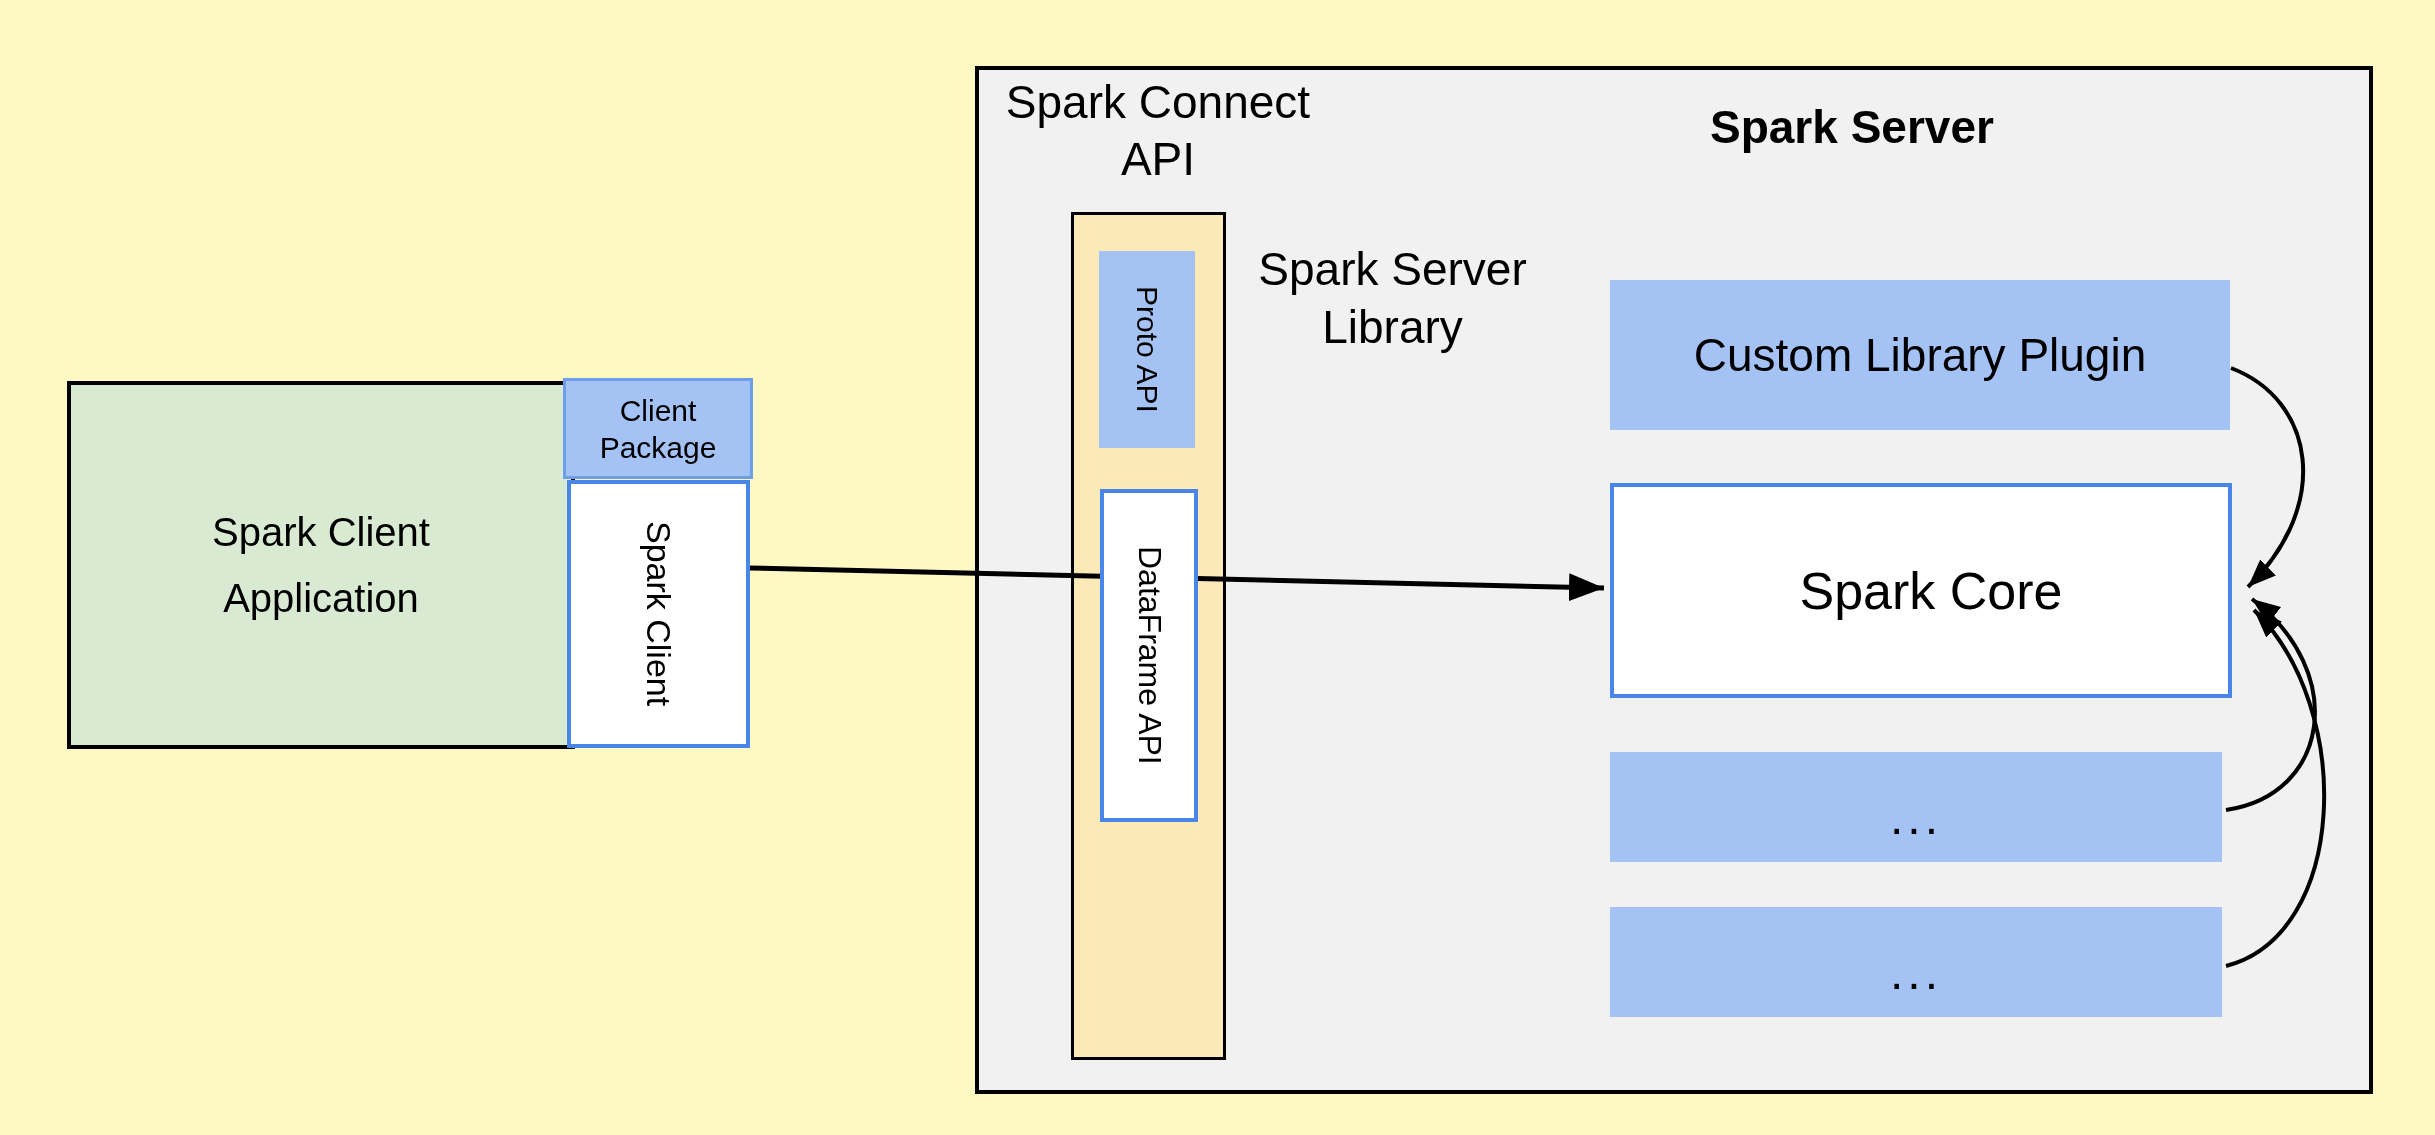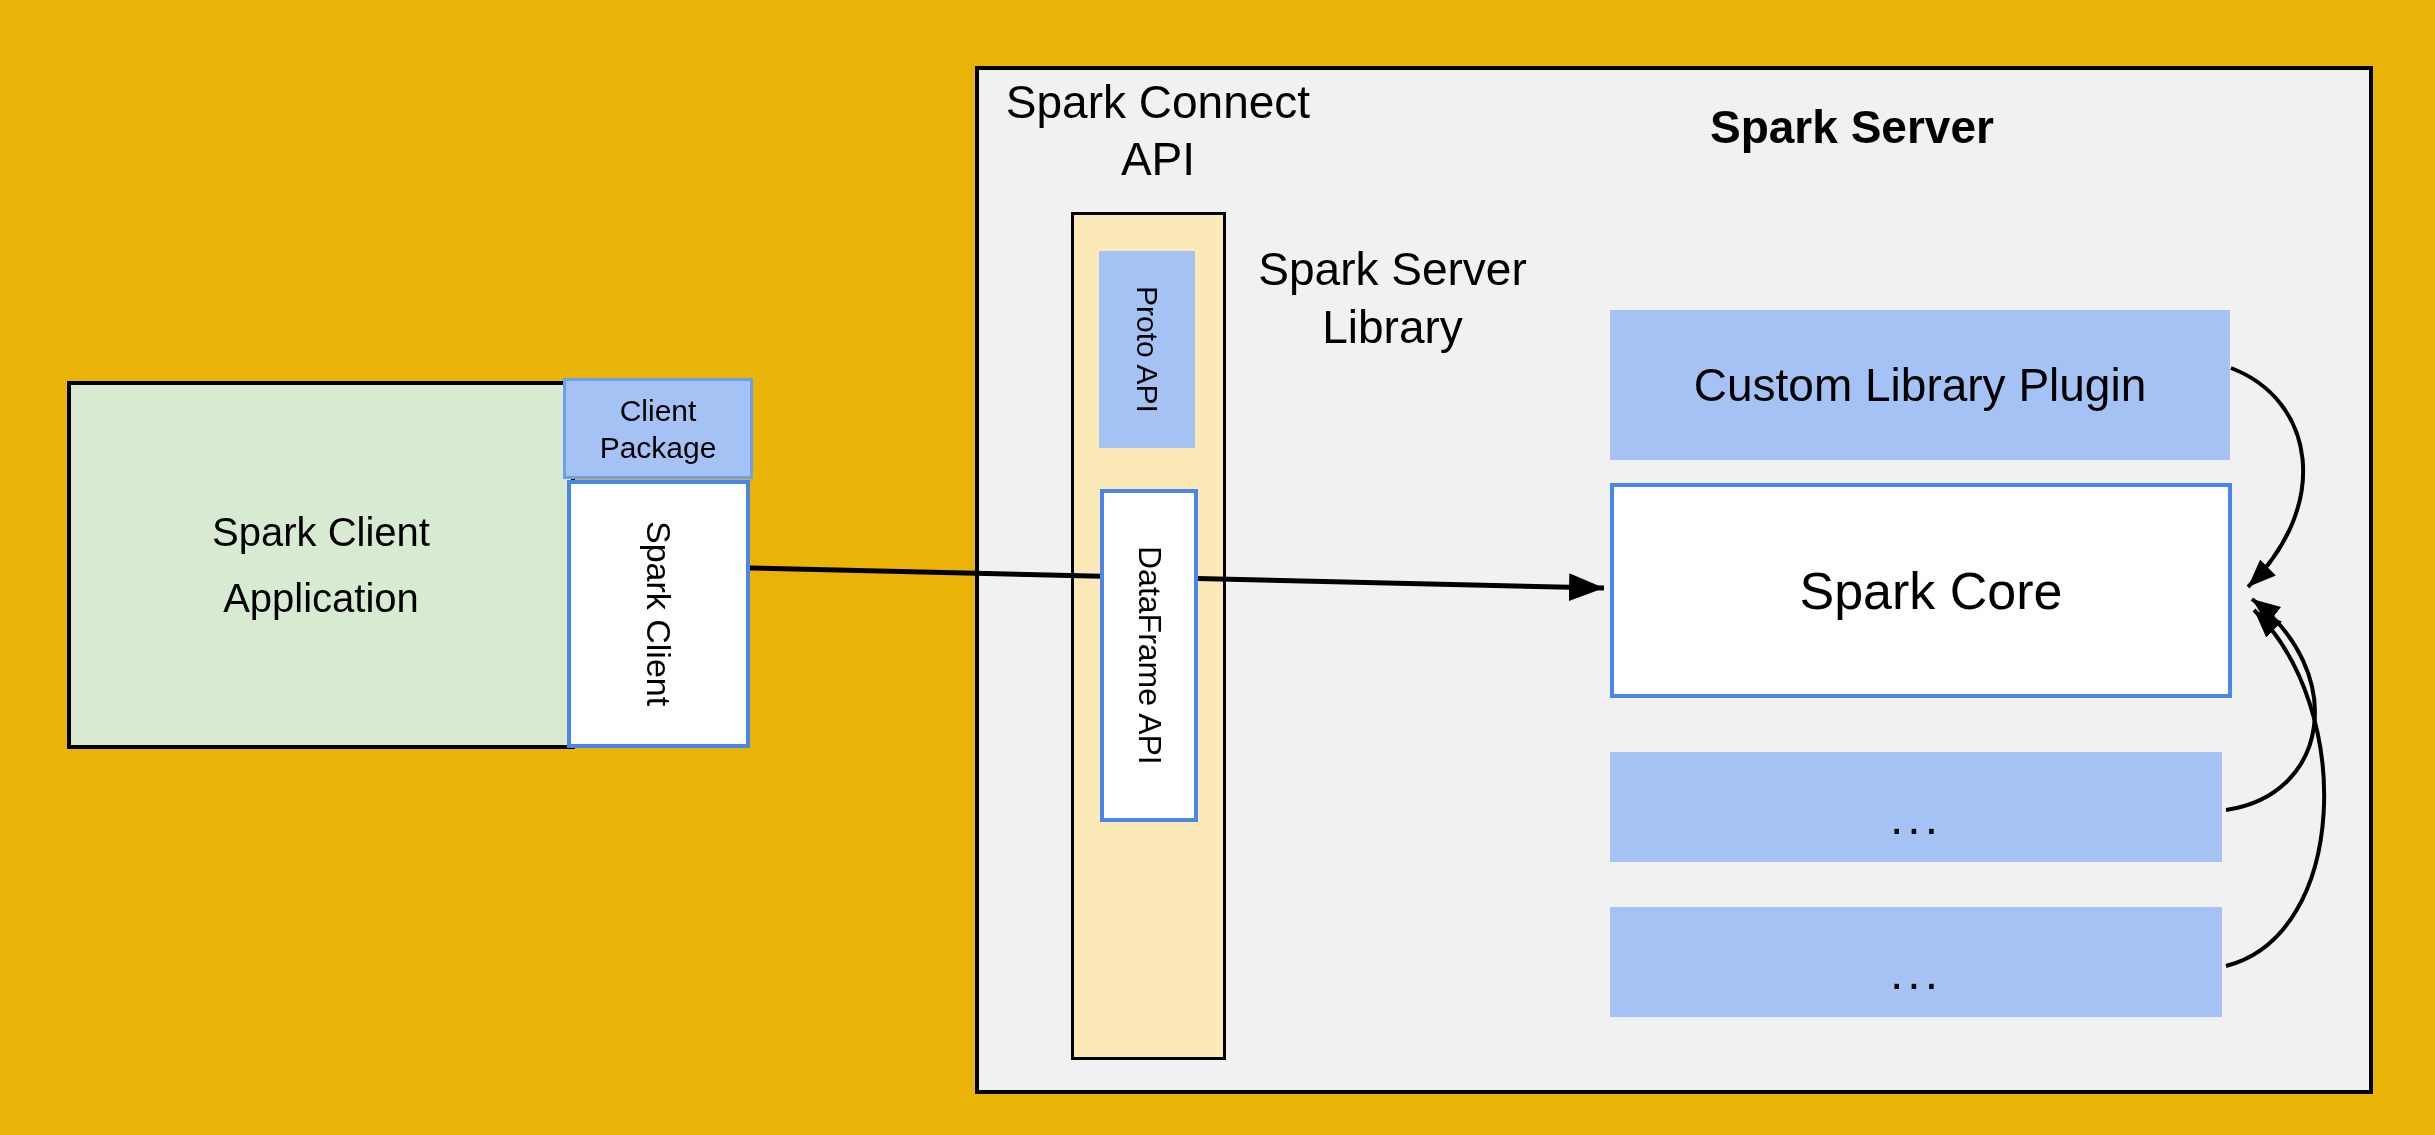--- a/index.html
+++ b/index.html
@@ -9,21 +9,21 @@
     width: 2435px;
     height: 1135px;
     overflow: hidden;
     font-family: "Liberation Sans", sans-serif;
     color: #000;
   }
   .canvas {
     position: relative;
     width: 2435px;
     height: 1135px;
-    background: #eab308;
+    background: #fef9c3;
   }
   .box {
     position: absolute;
     box-sizing: border-box;
   }
   .centered {
     display: flex;
     align-items: center;
     justify-content: center;
     text-align: center;
@@ -72,21 +72,20 @@
     background: #ffffff;
     border: 4px solid #4a86e8;
     z-index: 7;
     font-size: 32px;
   }
   .clp-box {
     left: 1610px; top: 280px; width: 620px; height: 150px;
     background: #a4c2f4;
     z-index: 3;
     font-size: 46px;
-    margin-top: 30px;
   }
   .spark-core-box {
     left: 1610px; top: 483px; width: 622px; height: 215px;
     background: #ffffff;
     border: 4px solid #4a86e8;
     z-index: 3;
     font-size: 52px;
     padding-left: 20px;
   }
   .dots-box-1 {

